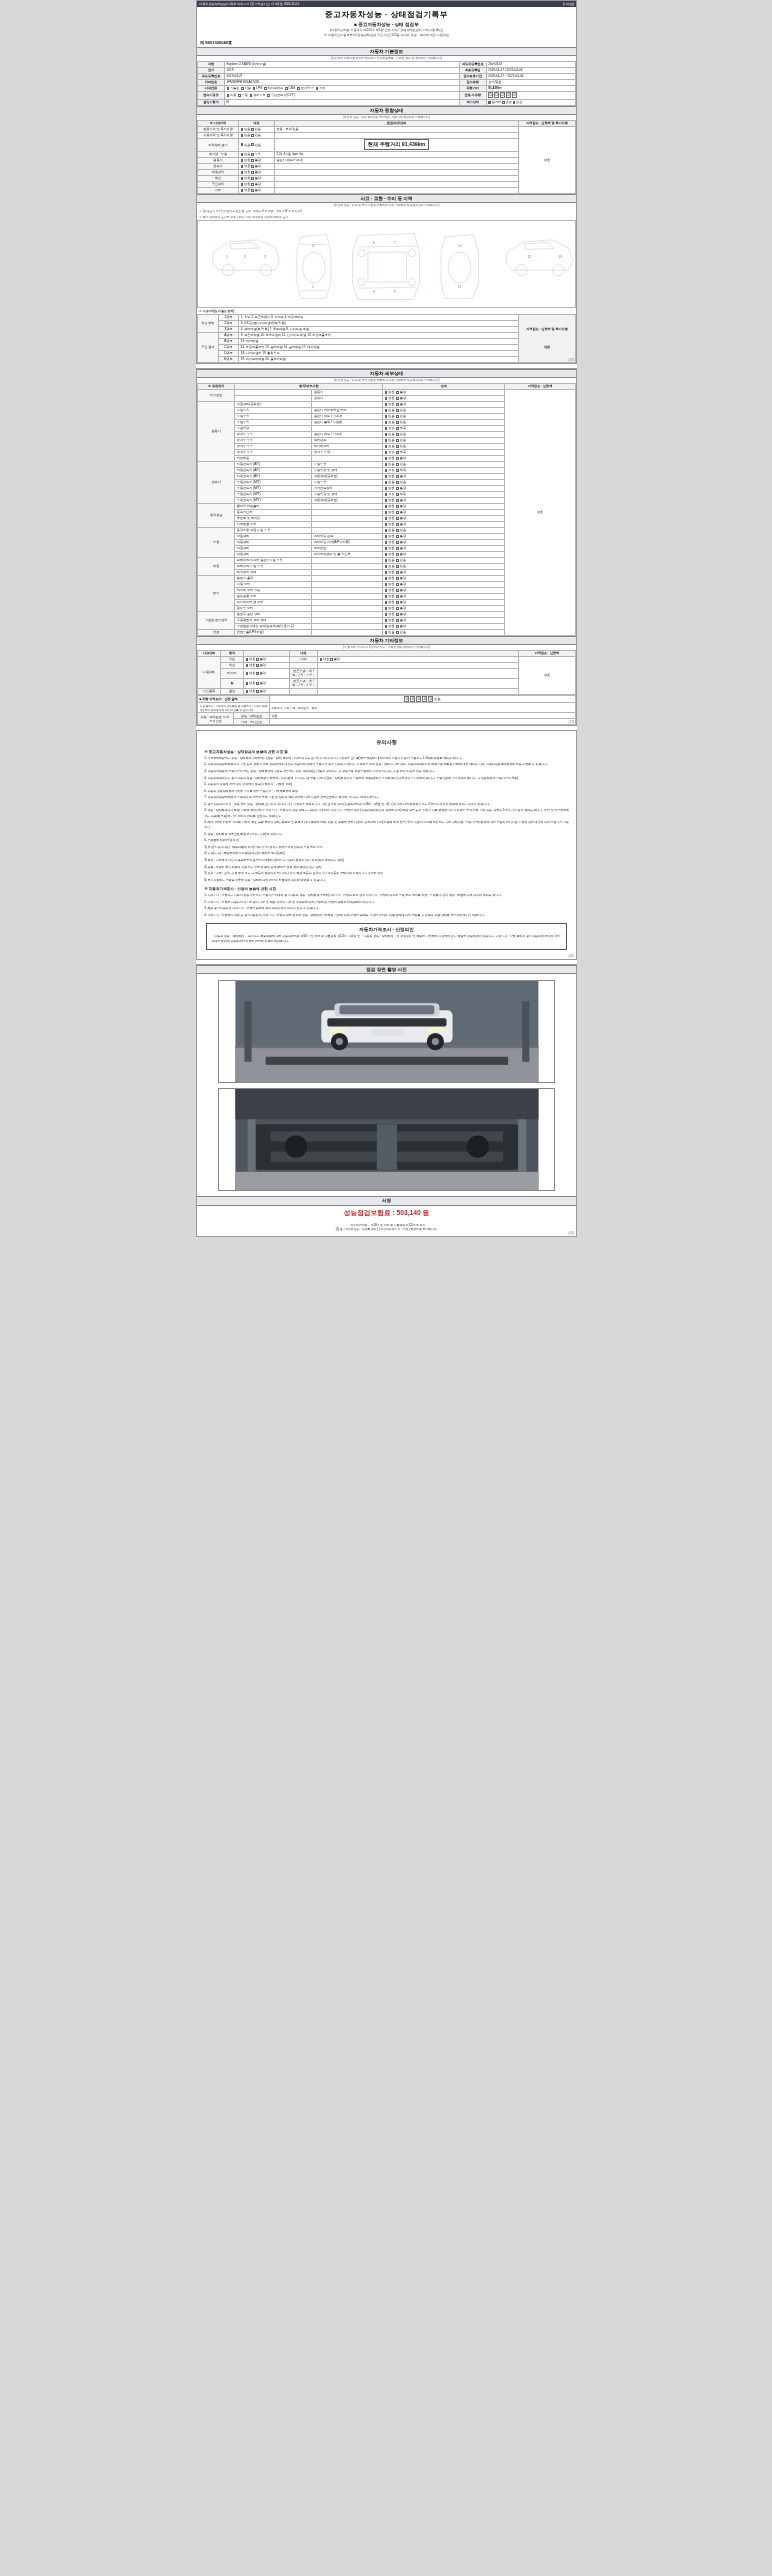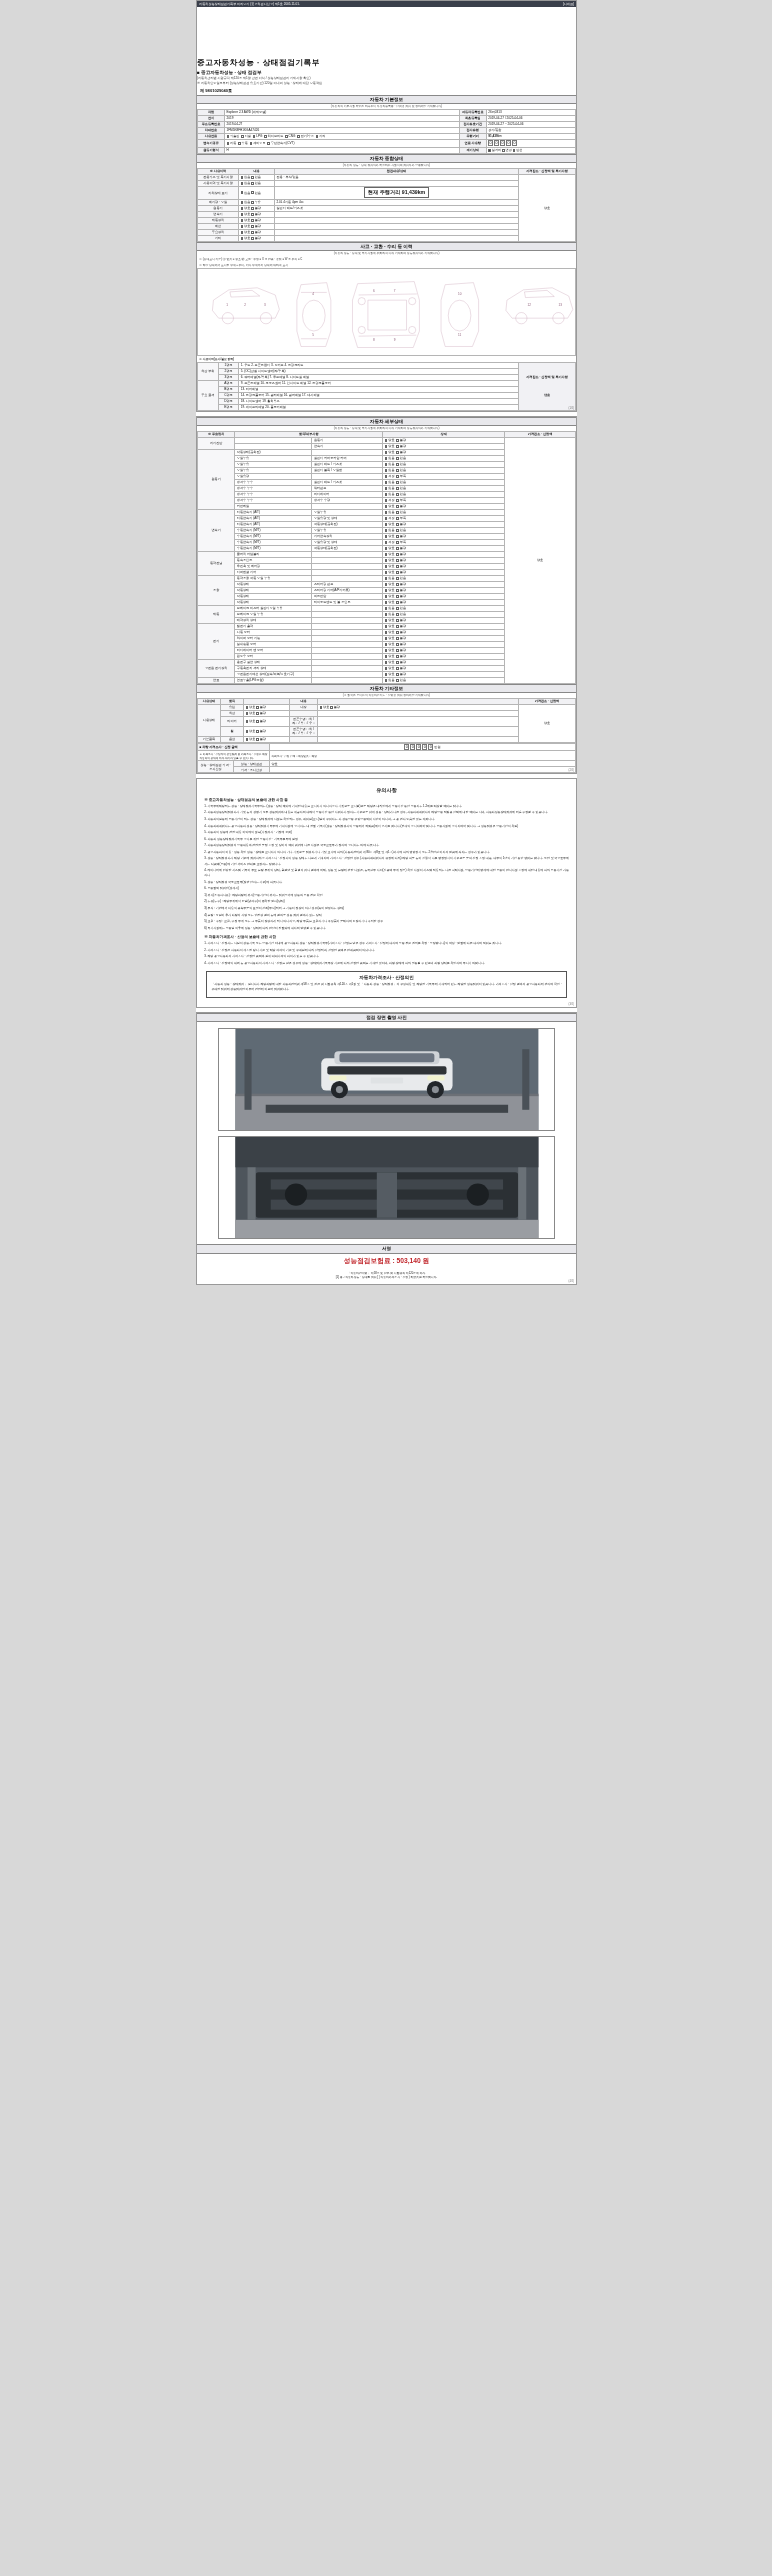--- a/index.html
+++ b/index.html
@@ -9,21 +9,21 @@
     background:#d8d8d8;
     font-family:"Liberation Sans", sans-serif;
     font-size:4.6px; color:#111;
   }
   .page {
     width:381px; margin:0 auto; background:#fff;
     padding:0; position:relative;
   }
   .sheet { background:#fff; border:0.5px solid #999; margin-bottom:4.1px; position:relative; }
   .topbar { background:#3a3f4b; color:#fff; font-size:3.1px; padding:1px 2.1px; display:flex; justify-content:space-between; }
-  .title-wrap { text-align:left; padding:3.1px 0 1px;margin-top:48px; }
+  .title-wrap { text-align:center; padding:3.1px 0 1px; }
   .doc-title { font-size:7.7px; font-weight:bold; letter-spacing:0.5px; }
   .doc-sub { font-size:4.6px; font-weight:bold; margin-top:1.5px; }
   .doc-sub2 { font-size:3.1px; color:#333; margin-top:1px; line-height:1.5; }
   .num-row { padding:1.5px 3.1px; font-size:4.1px; font-weight:bold; }
   .bandhead {
     background:#e8e8ec; border-top:0.5px solid #888; border-bottom:0.5px solid #888;
     text-align:center; font-weight:bold; font-size:4.6px; padding:1px 0;
   }
   .bandsub { text-align:center; font-size:2.8px; color:#444; padding:0.5px 0; }
   table { border-collapse:collapse; width:100%; }

